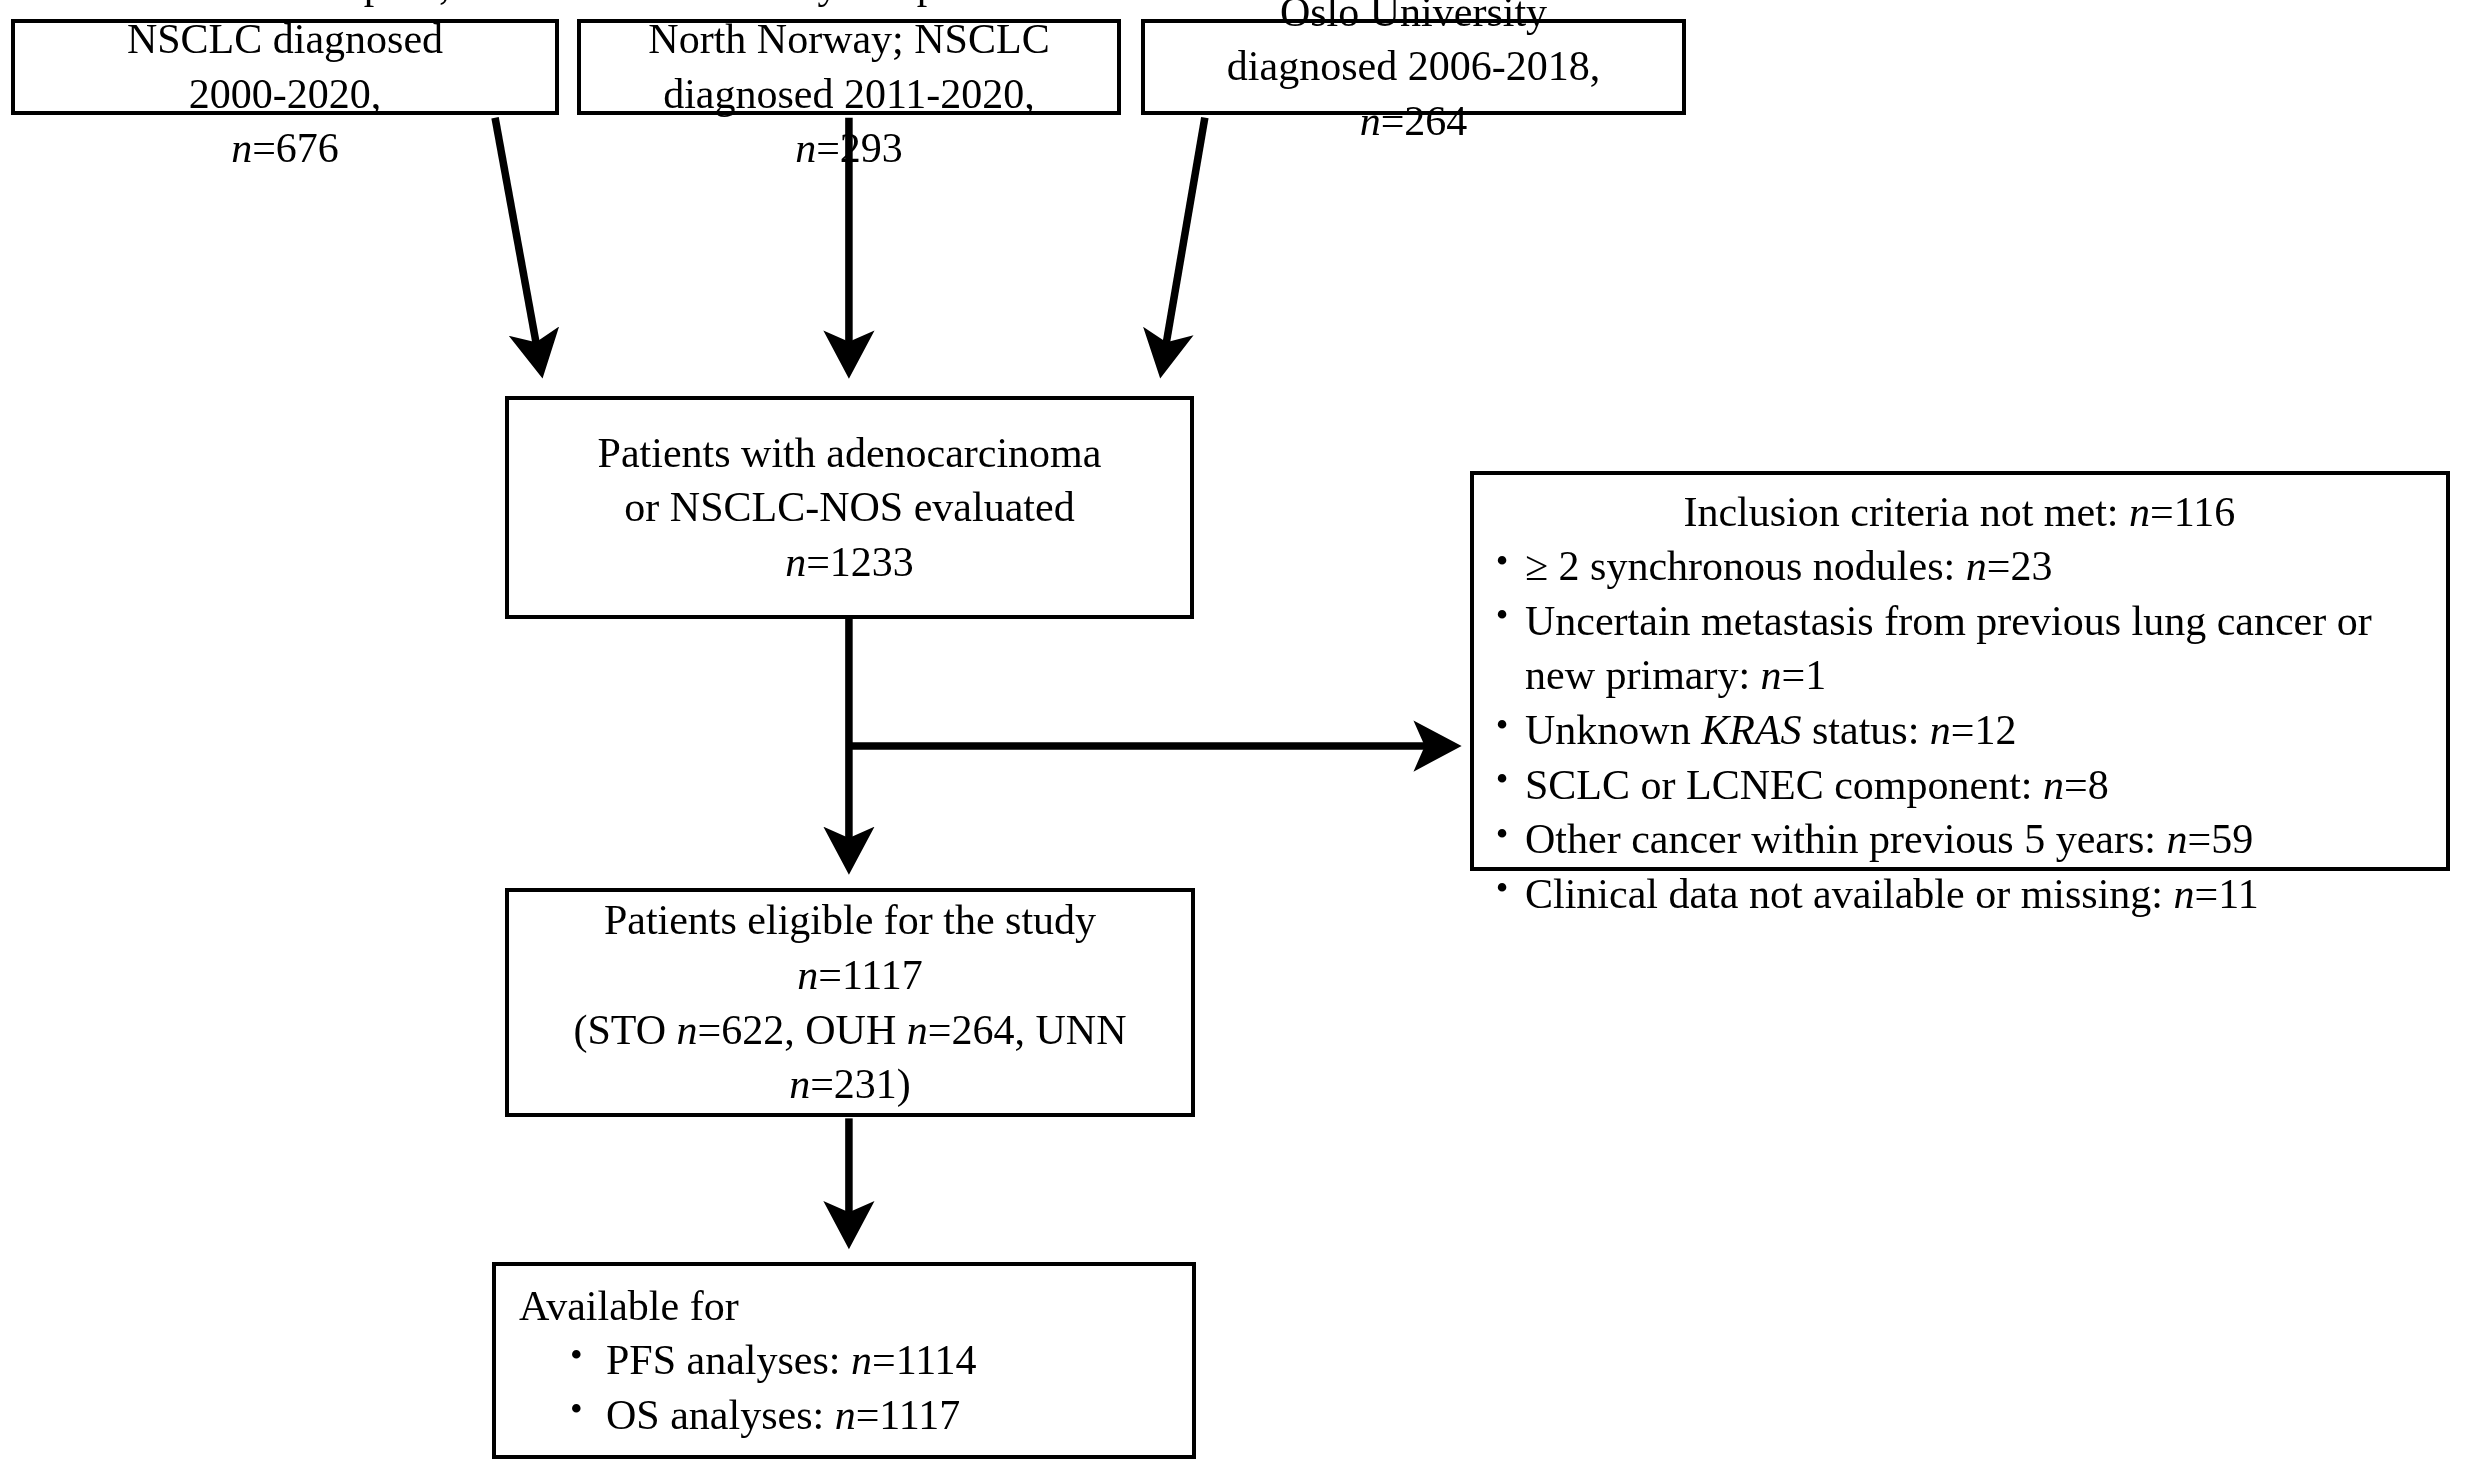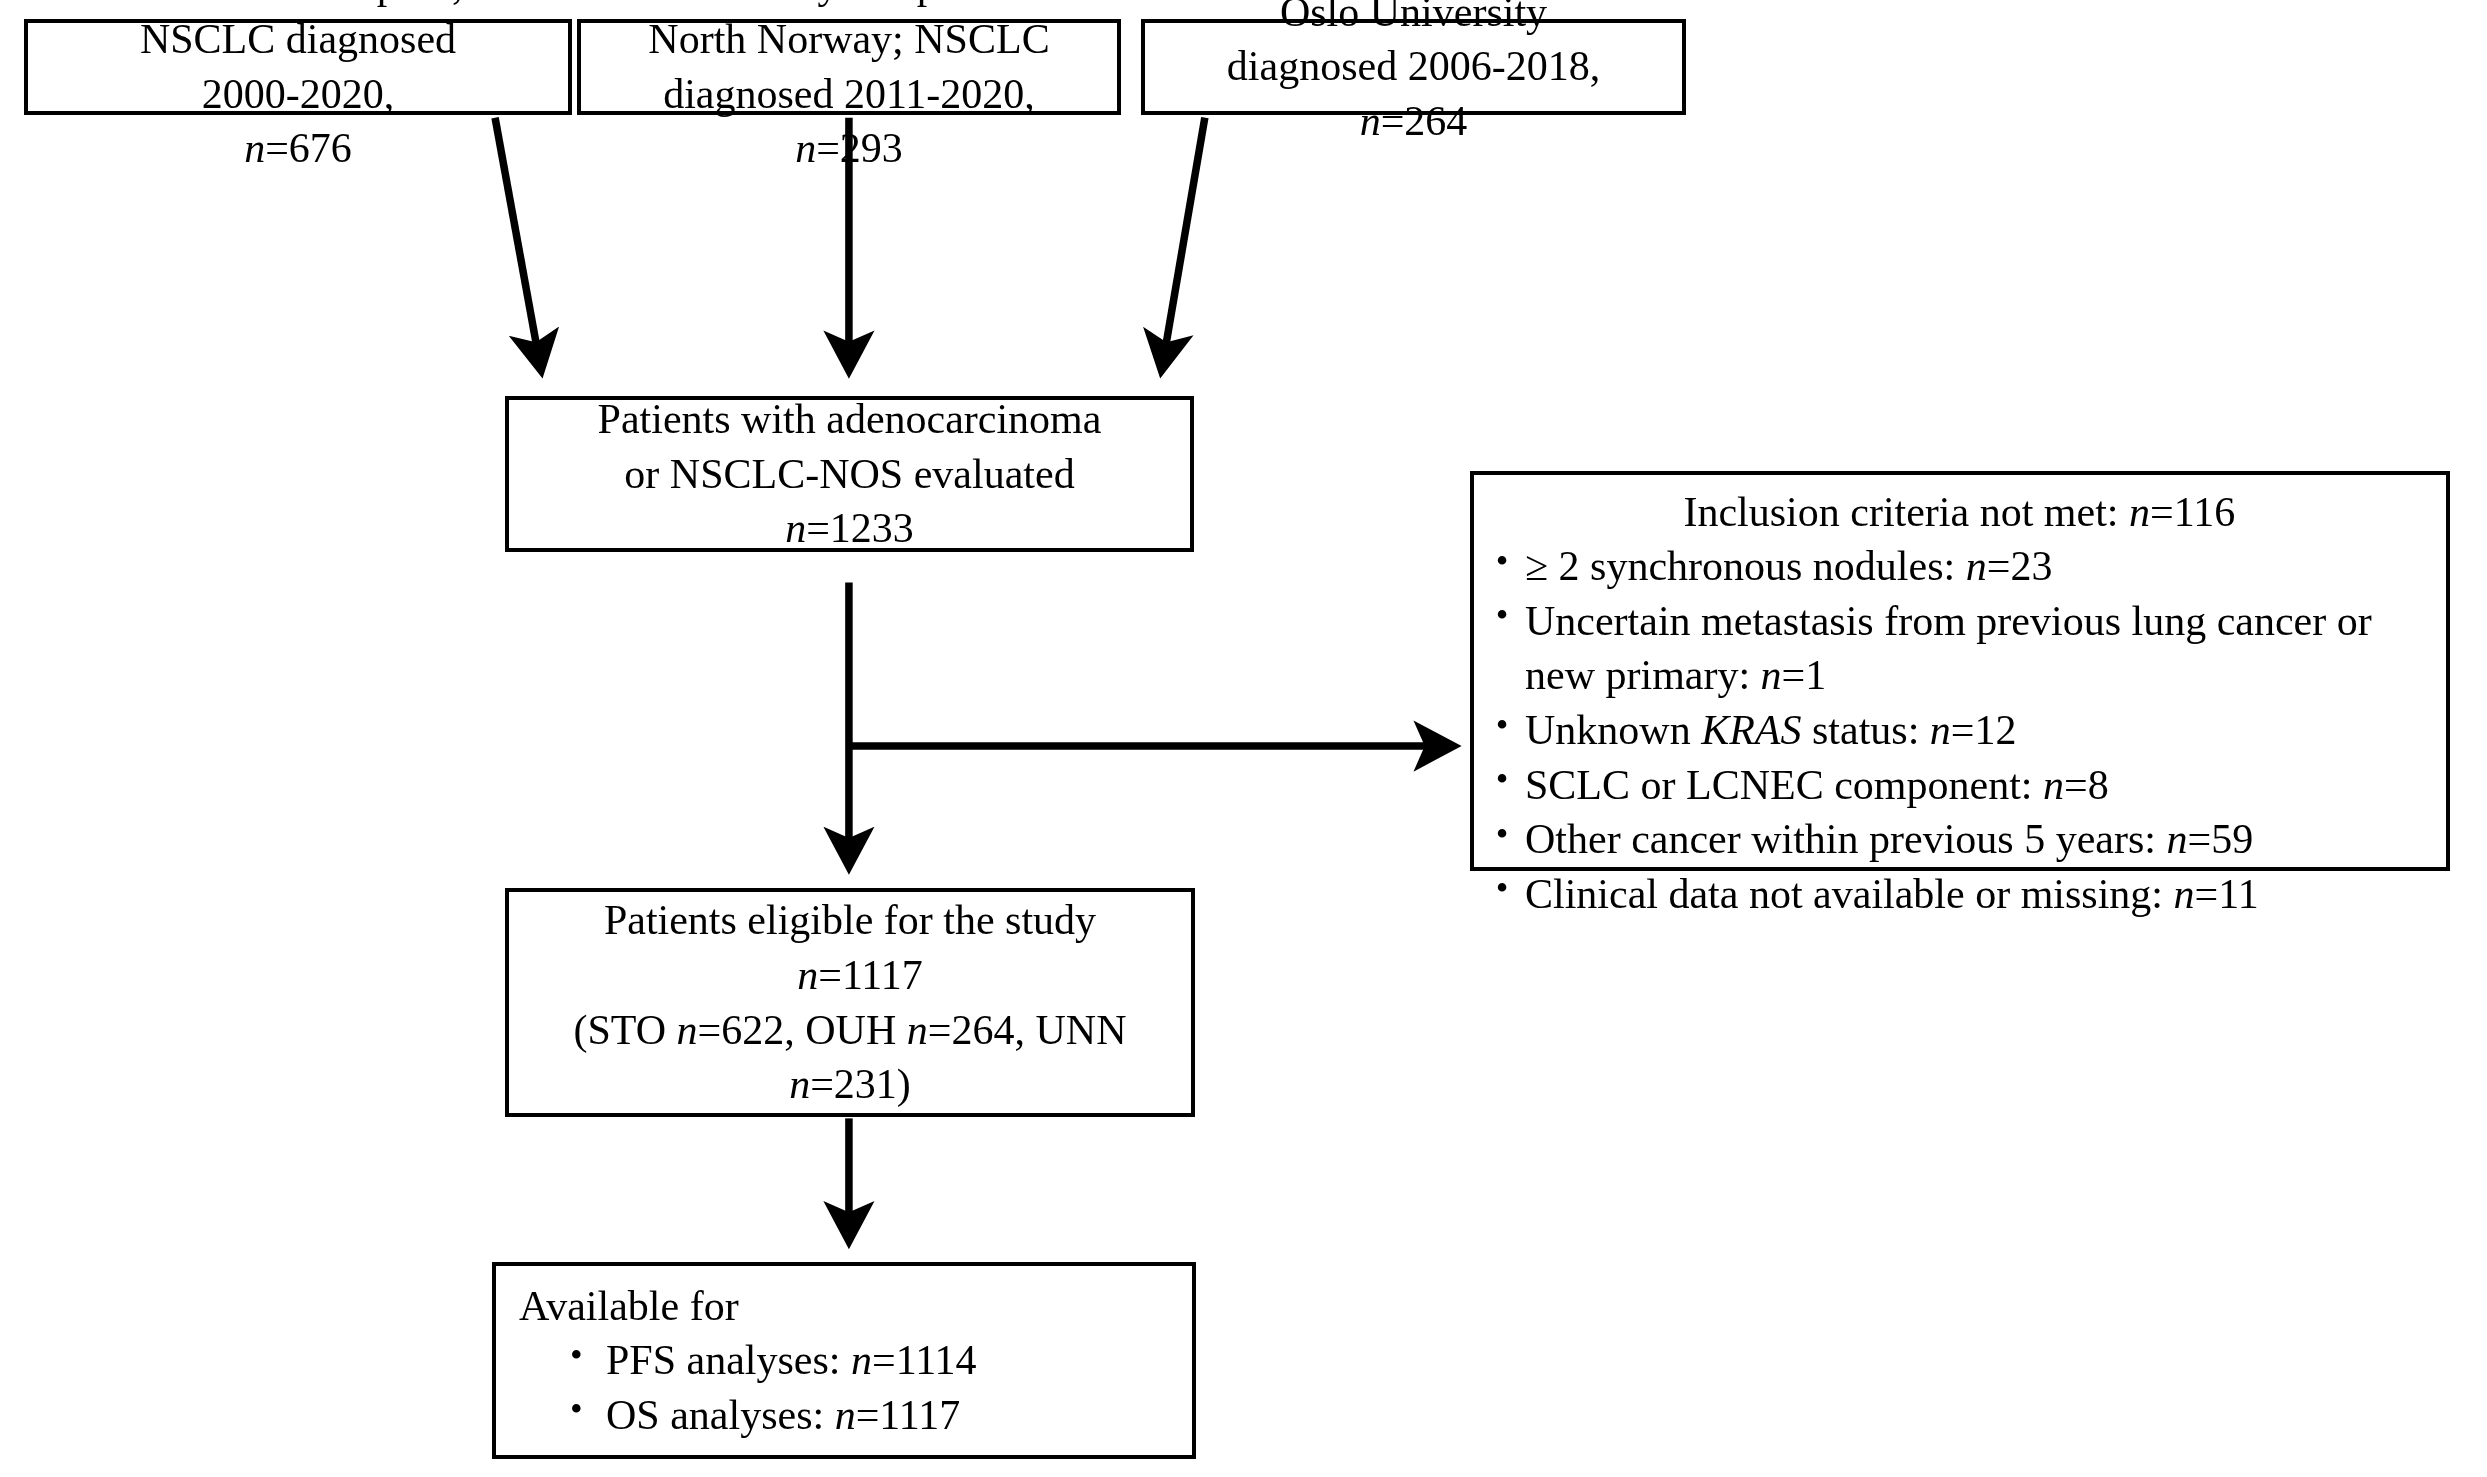--- a/index.html
+++ b/index.html
@@ -25,28 +25,28 @@
     flex-direction: column;
     justify-content: center;
     align-items: center;
     text-align: center;
     font-size: 42px;
     line-height: 1.30;
   }
   .box .line { white-space: nowrap; }
 
   
-  #box-sto  { left: 24px;   top: 18.5px;  width: 548px;  height: 92px; padding: 0 9.6px; }
+  #box-sto  { left: 11px;   top: 18.5px;  width: 548px;  height: 92px; padding: 0 9.6px; }
   #box-unn  { left: 577px;  top: 18.5px;  width: 544px;  height: 92px; padding: 0 9.6px; }
   #box-ouh  { left: 1141px; top: 18.5px;  width: 545px;  height: 92px; padding: 0 9.6px; }
 
   
   #box-sto, #box-unn, #box-ouh { height: 96px; }
 
-  #box-evaluated { left: 505px; top: 396px; width: 689px; height: 156px; }
+  #box-evaluated { left: 505px; top: 396px; width: 689px; height: 223px; }
   #box-eligible  { left: 505px; top: 888px; width: 690px; height: 229px; }
   #box-available { left: 492px; top: 1262px; width: 704px; height: 197px;
                    align-items: flex-start; text-align: left; padding-left: 23px; }
   #box-excluded  { left: 1470px; top: 471px; width: 980px; height: 400px;
                    align-items: stretch; justify-content: flex-start;
                    padding: 9.6px 16.4px 6.8px 15px; }
 
   .excl-title { text-align: center; white-space: nowrap; }
   ul.bullets {
     list-style: none;

